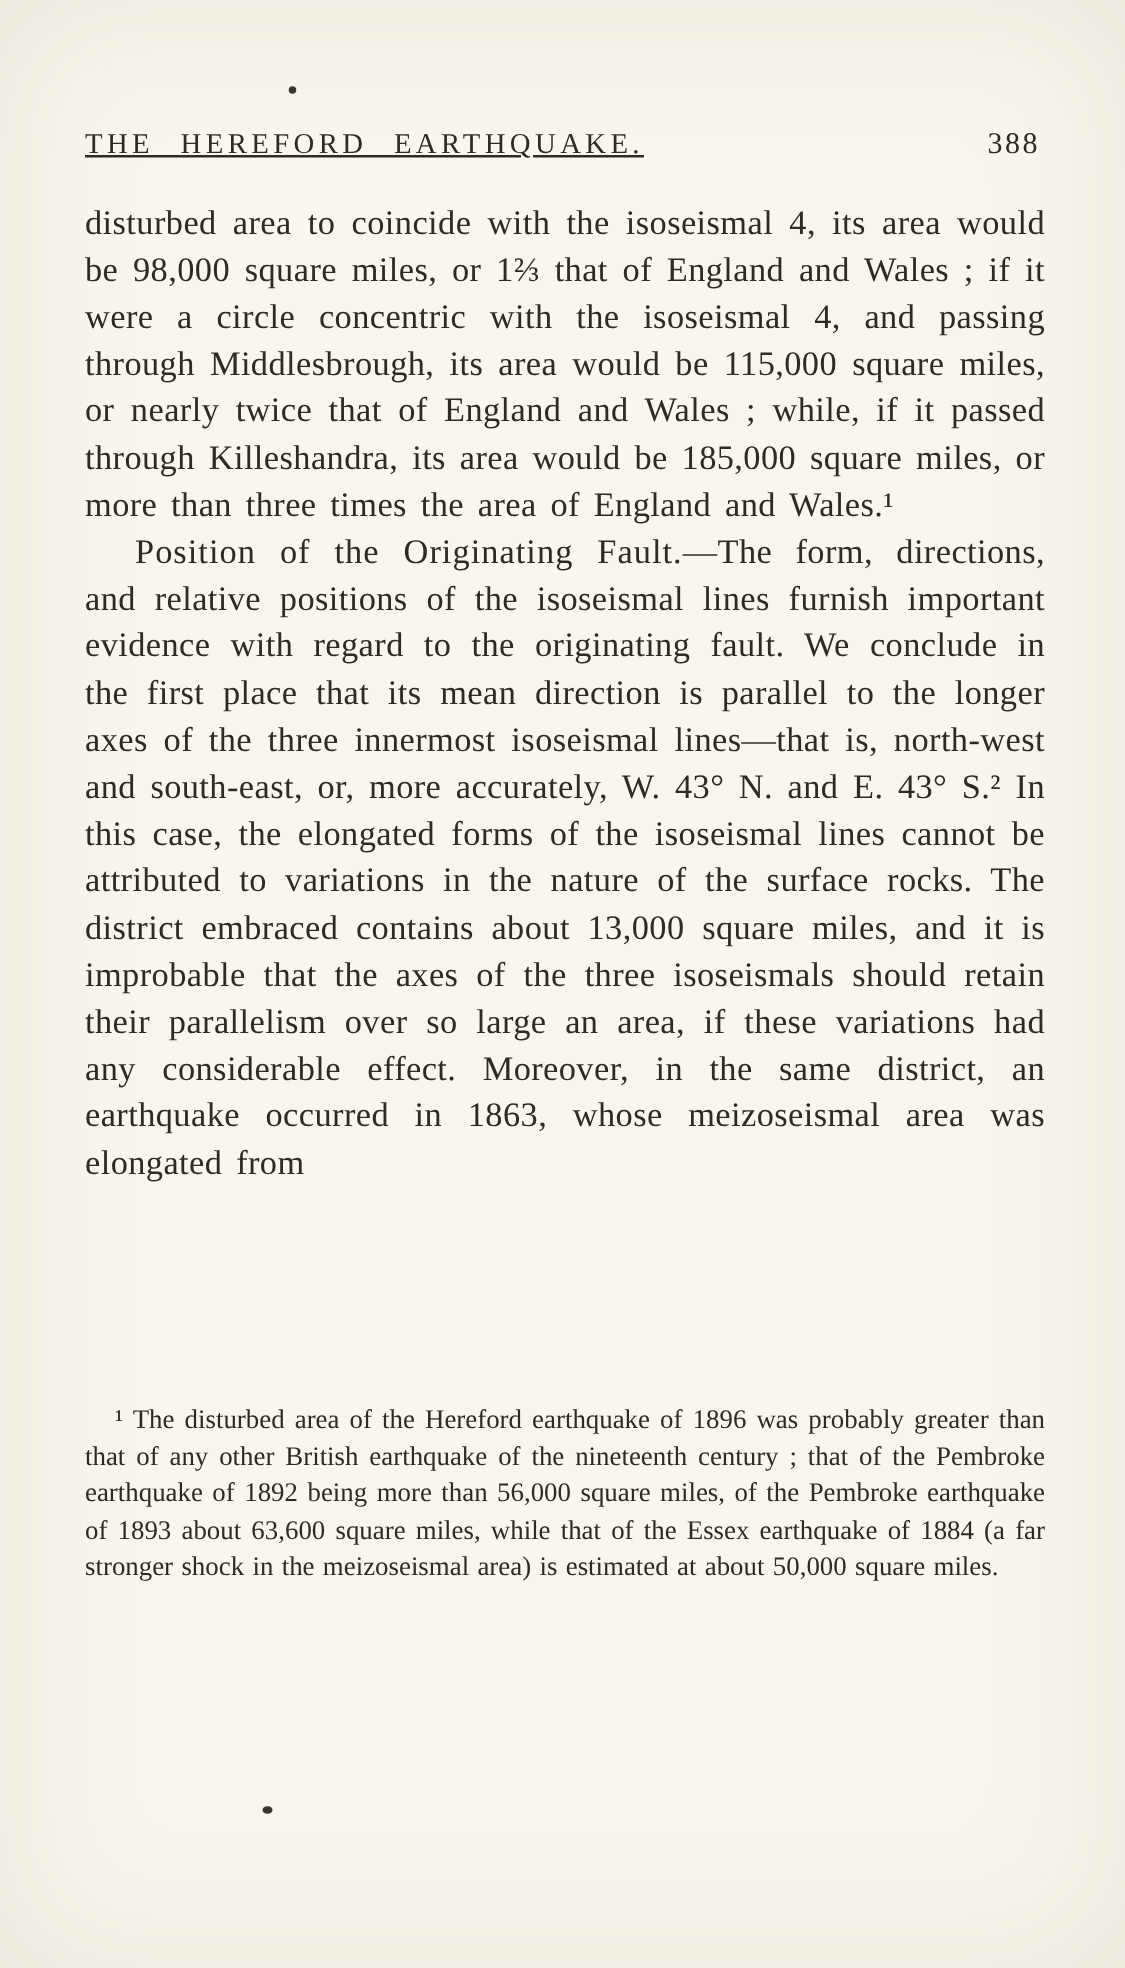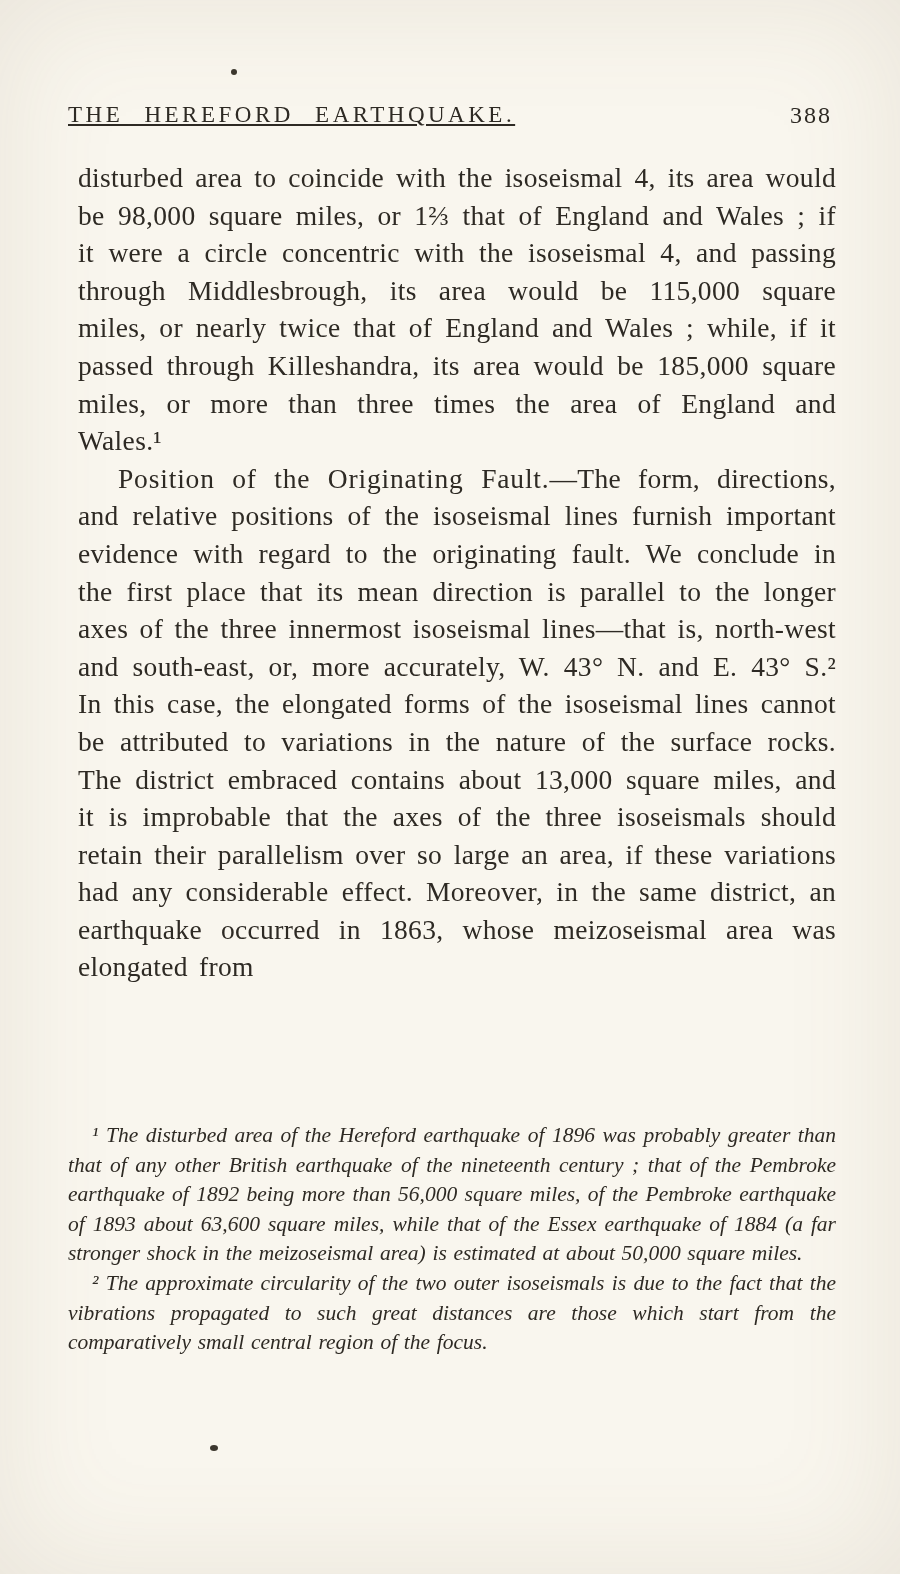--- a/index.html
+++ b/index.html
@@ -63,36 +63,34 @@
   main.body-text {
     position: absolute;
     top: 159px;
     left: 68px;
     right: 64px;
     font-size: 27.5px;
     line-height: 37.6px;
     text-align: justify;
     word-spacing: 0.14em;
     letter-spacing: 0.012em;
-    margin-left: 10px;
   }
   main.body-text p { margin: 0; }
   .indent { text-indent: 40px; }
   .italic-lead { letter-spacing: 0.03em; }
 
   footer.footnotes {
     position: absolute;
     top: 1121px;
     left: 68px;
     right: 64px;
     font-size: 21.5px;
     line-height: 29.6px;
     text-align: justify;
     word-spacing: 0.06em;
-    font-style: italic;
   }
   footer.footnotes p {
     margin: 0;
     text-indent: 24px; 
   }
 </style>
 </head>
 <body style="background: rgb(249, 246, 238); color: rgb(46, 42, 36);">
 
 <div class="page">
@@ -104,18 +102,17 @@
     <span class="page-number">388</span>
   </header>
 
   <main class="body-text">
     <p>disturbed area to coincide with the isoseismal 4, its area would be 98,000 square miles, or 1⅔ that of England and Wales ; if it were a circle concentric with the isoseismal 4, and passing through Middlesbrough, its area would be 115,000 square miles, or nearly twice that of England and Wales ; while, if it passed through Killeshandra, its area would be 185,000 square miles, or more than three times the area of England and Wales.¹</p>
     <p class="indent"><span class="italic-lead">Position of the Originating Fault.</span><span>—The form, directions, and relative positions of the isoseismal lines furnish important evidence with regard to the originating fault. We conclude in the first place that its mean direction is parallel to the longer axes of the three innermost isoseismal lines—that is, north-west and south-east, or, more accurately, W. 43° N. and E. 43° S.² In this case, the elongated forms of the isoseismal lines cannot be attributed to variations in the nature of the surface rocks. The district embraced contains about 13,000 square miles, and it is improbable that the axes of the three isoseismals should retain their parallelism over so large an area, if these variations had any considerable effect. Moreover, in the same district, an earthquake occurred in 1863, whose meizoseismal area was elongated from</span></p>
   </main>
 
   <footer class="footnotes">
     <p>¹ The disturbed area of the Hereford earthquake of 1896 was probably greater than that of any other British earthquake of the nineteenth century ; that of the Pembroke earthquake of 1892 being more than 56,000 square miles, of the Pembroke earthquake of 1893 about 63,600 square miles, while that of the Essex earthquake of 1884 (a far stronger shock in the meizoseismal area) is estimated at about 50,000 square miles.</p>
-    <p>² The approximate circularity of the two outer isoseismals is due to the fact that the vibrations propagated to such great distances are those which start from the comparatively small central region of the focus.</p>
   </footer>
 
   <div class="speck speck-bottom"></div>
 
 </div>
 
 </body></html>

